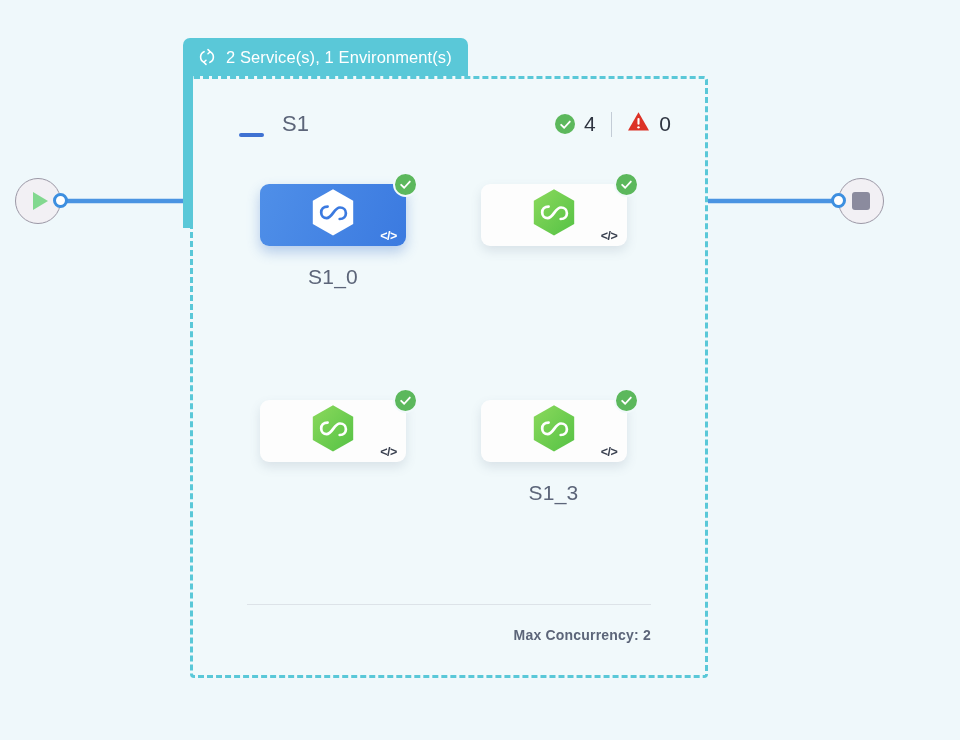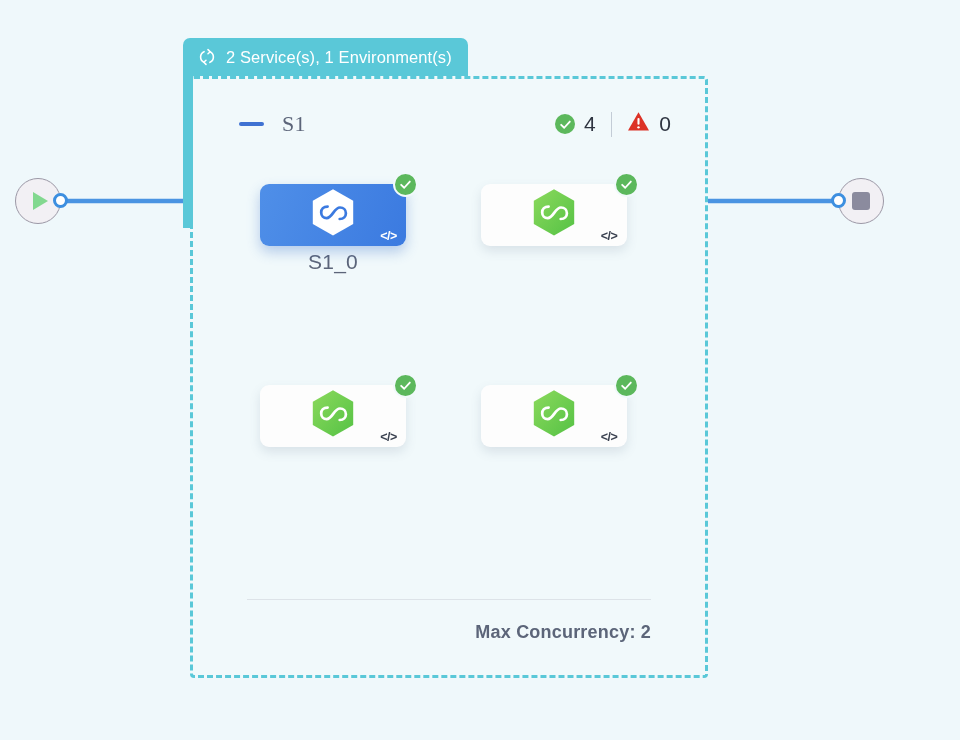--- a/index.html
+++ b/index.html
@@ -124,22 +124,21 @@
     left: 46px;
     top: 30px;
     right: 34px;
     height: 30px;
     display: flex;
     align-items: center;
     justify-content: space-between;
   }
   #group-title-wrap {
     display: flex;
-    align-items: center;
-    font-family: Liberation Serif, serif;
+    align-items: flex-end;
   }
   .collapse-minus {
     width: 25px;
     height: 4px;
     border-radius: 2px;
     background: #3f72d2;
     margin-right: 18px;
   }
   #group-title {
     font-size: 22px;
@@ -235,21 +234,21 @@
     height: 25px;
     border-radius: 50%;
     background: #5cb85c;
     border: 2px solid #f1f9fb;
     box-sizing: border-box;
     display: flex;
     align-items: center;
     justify-content: center;
   }
   .card-label {
-    margin-top: 4px;
+    margin-top: 19px;
     font-size: 21px;
     color: #5c6579;
     text-align: center;
     width: 146px;
     letter-spacing: .2px;
   }
 
   
   #group-footer {
     position: absolute;
@@ -257,21 +256,21 @@
     right: 54px;
     bottom: 32px;
   }
   #footer-divider {
     height: 1.5px;
     background: #dde3e8;
     margin-bottom: 22px;
   }
   #footer-text {
     text-align: right;
-    font-size: 18px;
+    font-size: 14px;
     font-weight: bold;
     color: #5c6579;
     letter-spacing: .2px;
   }
 </style>
 </head>
 <body>
 
 <div id="canvas">
 
@@ -431,20 +430,21 @@
                 </svg>
               </span>
               <span class="code-glyph">&lt;/&gt;</span>
             </div>
             <span class="card-check">
               <svg width="13" height="13" viewBox="0 0 24 24" fill="none" stroke="#ffffff" stroke-width="3.4" stroke-linecap="round" stroke-linejoin="round">
                 <polyline points="4,12.6 9.6,18 20,6.6"></polyline>
               </svg>
             </span>
           </div>
+          <div class="card-label">S1_3</div>
         </div>
 
       </div>
     </div>
 
     <div id="group-footer">
       <div id="footer-divider"></div>
       <div id="footer-text">Max Concurrency: 2</div>
     </div>
 

